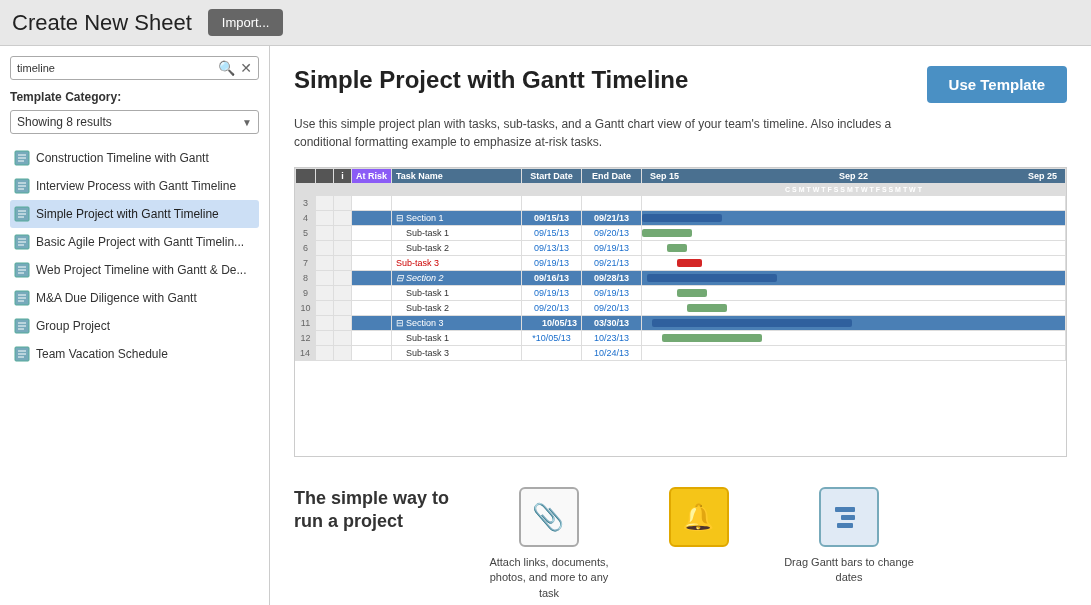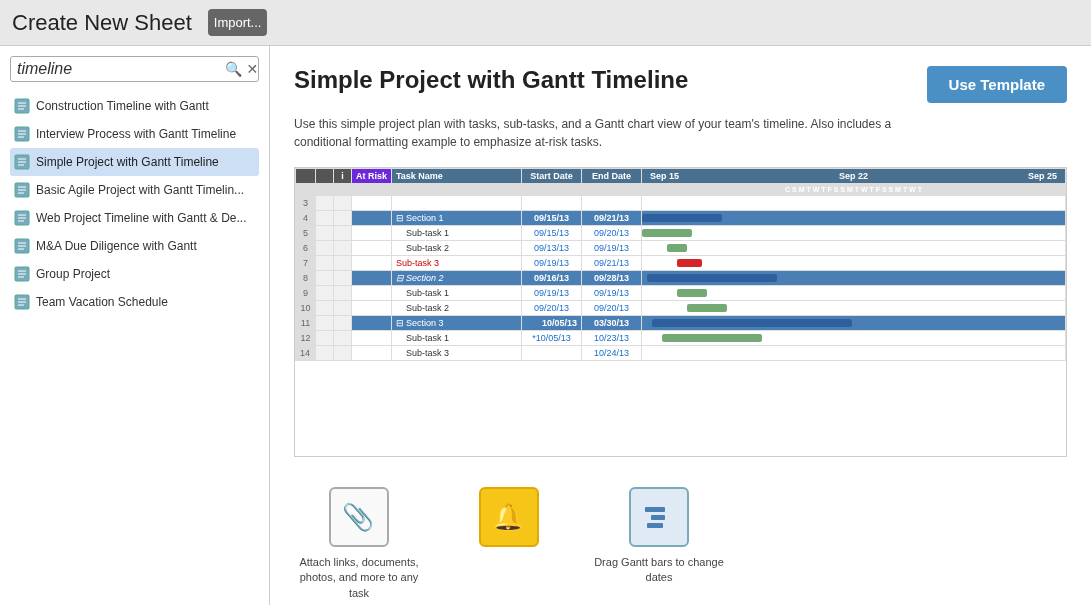--- a/index.html
+++ b/index.html
@@ -17,21 +17,21 @@
     }
     .header-title {
       font-size: 22px;
       font-weight: normal;
       color: #222;
     }
     .import-btn {
       background: #666;
       color: #fff;
       border: none;
-      padding: 6px 6px;
+      padding: 6px 14px;
       border-radius: 4px;
       cursor: pointer;
       font-size: 13px;
     }
 
     
     .main-layout {
       display: flex;
       height: calc(605px - 46px);
     }
@@ -54,23 +54,22 @@
       border: 1px solid #aaa;
       border-radius: 3px;
       padding: 3px 6px;
       margin-bottom: 10px;
       background: #fff;
     }
     .search-input {
       border: none;
       outline: none;
       flex: 1;
-      font-size: 16px;
+      font-size: 11px;
       color: #333;
-      font-style: italic;
     }
     .search-icons {
       display: flex;
       gap: 4px;
       color: #666;
     }
     .search-icon-btn {
       cursor: pointer;
       background: none;
       border: none;
@@ -263,20 +262,25 @@
 <div class="main-layout">
 
   <div class="sidebar">
     <div class="search-box">
       <input class="search-input" type="text" value="timeline" style="">
       <div class="search-icons">
         <button class="search-icon-btn">🔍</button>
         <button class="search-icon-btn">✕</button>
       </div>
     </div>
+    <div class="category-label">Template Category:</div>
+    <div class="results-dropdown">
+      <span>Showing 8 results</span>
+      <span class="results-dropdown-arrow">▼</span>
+    </div>
     <ul class="template-list" id="template-list">
         <li class="template-item">
     <svg class="template-icon" viewBox="0 0 16 16" fill="none">
       <rect x="1" y="1" width="14" height="14" rx="1" fill="#7ab" stroke="#5a9"></rect>
       <line x1="4" y1="5" x2="12" y2="5" stroke="white" stroke-width="1"></line>
       <line x1="4" y1="8" x2="12" y2="8" stroke="white" stroke-width="1"></line>
       <line x1="4" y1="11" x2="10" y2="11" stroke="white" stroke-width="1"></line>
     </svg>
     <span>Construction Timeline with Gantt</span>
   </li>
@@ -354,21 +358,21 @@
     <p class="template-description">Use this simple project plan with tasks, sub-tasks, and a Gantt chart view of your team's timeline. Also includes a conditional formatting example to emphasize at-risk tasks.</p>
 
     <div class="preview-container">
       <div class="gantt-preview">
         <table class="gantt-table">
           <thead>
             <tr>
               <th style="width:20px;background:#555;"></th>
               <th style="width:18px;background:#555;"></th>
               <th style="width:18px;background:#555;">i</th>
-              <th style="width:40px;background:#6d28d9;">At Risk</th>
+              <th style="width:40px;background:#8b5cf6;">At Risk</th>
               <th style="width:130px;background:#4a7090;text-align:left;">Task Name</th>
               <th style="width:60px;background:#4a7090;">Start Date</th>
               <th style="width:60px;background:#4a7090;">End Date</th>
               <th colspan="4" style="background:#4a7090;min-width:280px;">
                 <div style="display:flex;justify-content:space-between;padding:0 4px;">
                   <span>Sep 15</span>
                     <span>Sep 22</span>
                     <span>Sep 25</span>
                 </div>
               </th>
@@ -516,20 +520,21 @@
     <td colspan="4" style="position:relative;min-width:280px;">
       
     </td>
   </tr>
             </tbody>
         </table>
       </div>
     </div>
 
     <div class="callout-section">
+      <div class="callout-main-text">The simple way to run a project</div>
       <div id="callout-items" style="display:flex;gap:20px;">
           <div class="callout-item">
     <div class="callout-icon-box" style="background:#f9f9f9;border-color:#aaa;">
       <span style="font-size:26px;">📎</span>
     </div>
     <span class="callout-text">Attach links, documents, photos, and more to any task</span>
   </div>
           <div class="callout-item">
     <div class="callout-icon-box" style="background:#f5c518;border-color:#e0a800;">
       <span style="font-size:26px;">🔔</span>

